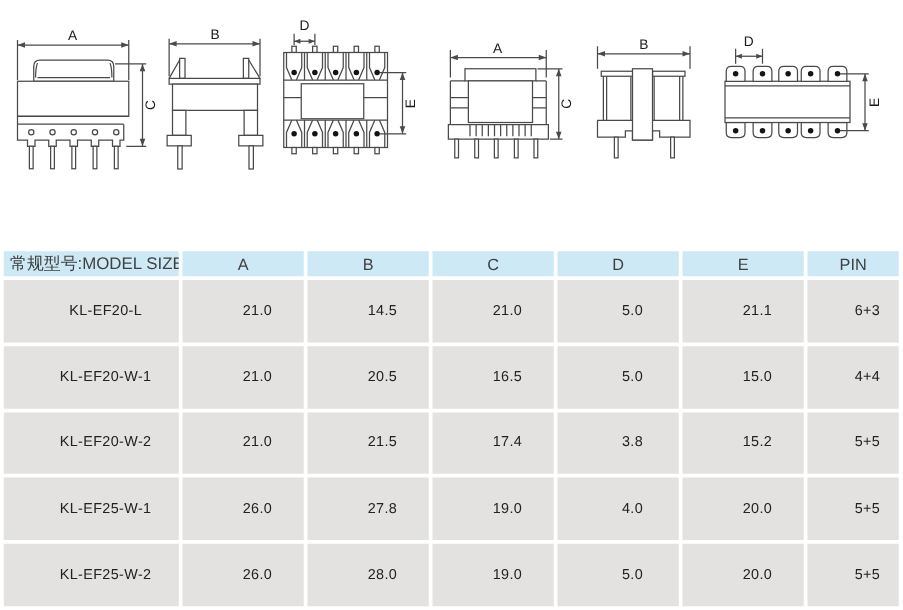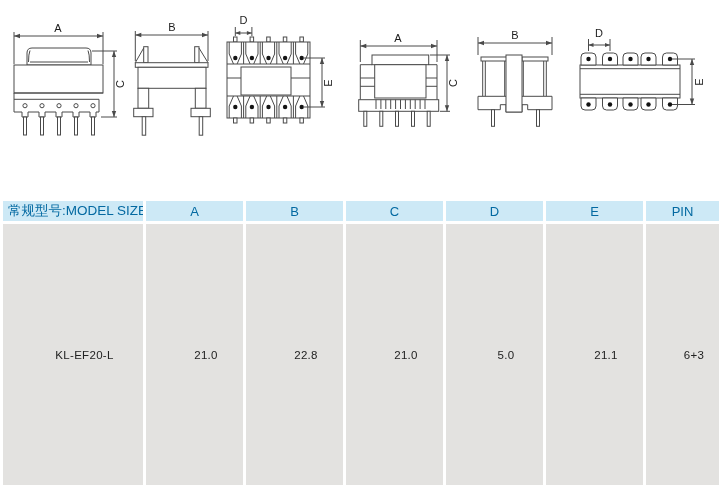--- a/index.html
+++ b/index.html
@@ -9,21 +9,21 @@
   .drawings svg{position:absolute;overflow:visible;}
   .ln{stroke:#4a4a4a;stroke-width:1;fill:none;}
   .lnw{stroke:#4a4a4a;stroke-width:1;fill:#fff;}
   .ar{fill:#4a4a4a;stroke:none;}
   .dot{fill:#141414;stroke:none;}
   .dim{font-family:"Liberation Sans",sans-serif;font-size:11px;fill:#1c1c1c;text-anchor:middle;}
   .spec-table{position:absolute;left:0;top:198px;width:722px;height:290px;
               border-collapse:separate;border-spacing:3px;table-layout:fixed;background:#fff;}
   .spec-table th,.spec-table td{background:#e3e2e0;text-align:center;vertical-align:middle;
               color:#222;overflow:hidden;white-space:nowrap;}
-  .spec-table thead th{background:#cde9f6;font-weight:normal;font-size:13px;color:#0369a1;}
+  .spec-table thead th{background:#cde9f6;font-weight:normal;font-size:13px;color:#404040;}
   .spec-table thead th.model-h{text-align:left;padding-left:5px;font-size:13.5px;}
   .spec-table tbody td{font-size:11.5px;letter-spacing:0.3px;padding-left:24px;}
 </style>
 </head>
 <body>
 
 <div class="stage">
 
   <div class="drawings">
 
@@ -204,21 +204,57 @@
         <th>C</th>
         <th>D</th>
         <th>E</th>
         <th>PIN</th>
       </tr>
     </thead>
     <tbody>
       <tr>
         <td>KL-EF20-L</td>
         <td>21.0</td>
-        <td>22.8</td>
+        <td>14.5</td>
         <td>21.0</td>
         <td>5.0</td>
         <td>21.1</td>
         <td>6+3</td>
       </tr>
+      <tr>
+        <td>KL-EF20-W-1</td>
+        <td>21.0</td>
+        <td>20.5</td>
+        <td>16.5</td>
+        <td>5.0</td>
+        <td>15.0</td>
+        <td>4+4</td>
+      </tr>
+      <tr>
+        <td>KL-EF20-W-2</td>
+        <td>21.0</td>
+        <td>21.5</td>
+        <td>17.4</td>
+        <td>3.8</td>
+        <td>15.2</td>
+        <td>5+5</td>
+      </tr>
+      <tr>
+        <td>KL-EF25-W-1</td>
+        <td>26.0</td>
+        <td>27.8</td>
+        <td>19.0</td>
+        <td>4.0</td>
+        <td>20.0</td>
+        <td>5+5</td>
+      </tr>
+      <tr>
+        <td>KL-EF25-W-2</td>
+        <td>26.0</td>
+        <td>28.0</td>
+        <td>19.0</td>
+        <td>5.0</td>
+        <td>20.0</td>
+        <td>5+5</td>
+      </tr>
     </tbody>
   </table>
 </div>
 
 </body></html>

